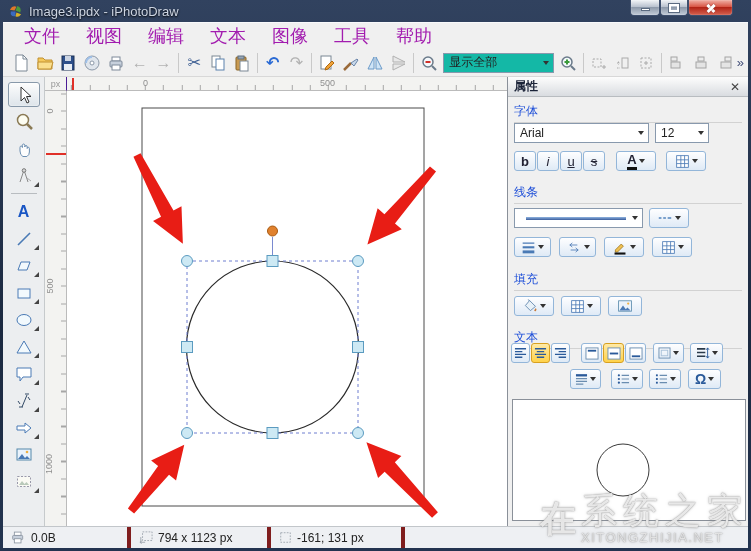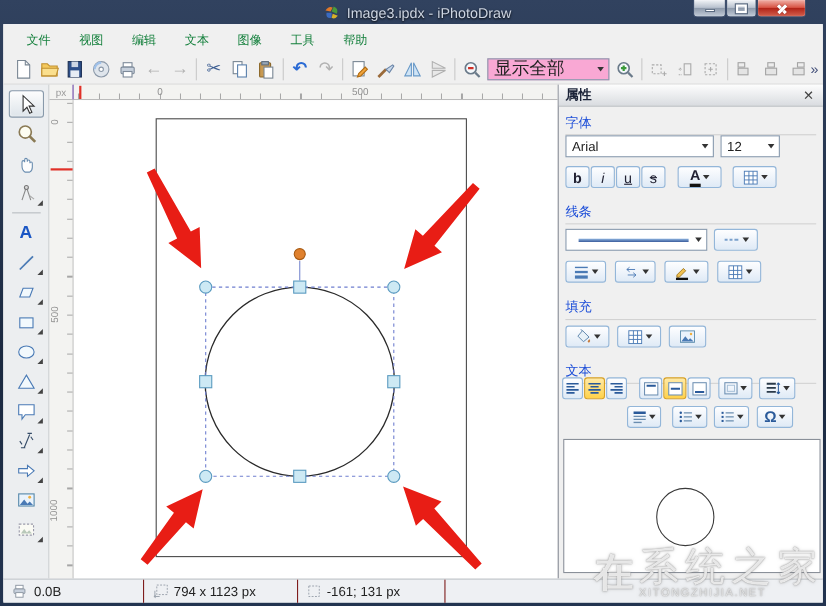--- a/index.html
+++ b/index.html
@@ -1,47 +1,47 @@
 <!DOCTYPE html>
 <html><head>
 <meta charset="utf-8">
 <style>
   * { margin:0; padding:0; box-sizing:border-box; }
   body { font-family:"Liberation Sans","DejaVu Sans",sans-serif; background:#888; }
   .window { position:relative; width:751px; height:551px; background:linear-gradient(180deg,#31425f,#1b2940 60%,#233450); overflow:hidden; }
 
   
-  .titlebar { position:absolute; left:0; top:0; width:751px; height:22px; display:flex; align-items:center;justify-content:center; }
+  .titlebar { position:absolute; left:0; top:0; width:751px; height:22px; display:flex; align-items:center; }
   .app-icon { margin:0 6px 0 8px; width:15px; height:15px; }
   .win-title { color:#cdd5e2; font-size:13px; text-shadow:0 1px 2px #000; }
   .winbtns { position:absolute; right:18px; top:0; display:flex; }
   .wbtn { height:16px; border:1px solid #3e4f6d; border-top:none; border-radius:0 0 4px 4px; display:flex; align-items:flex-start; justify-content:center; background:linear-gradient(#f2f4f7,#b9c2cf 45%,#8e9aab 50%,#c3ccd8); box-shadow:inset 0 0 1px #fff; }
   .wbtn.min { width:30px; } .wbtn.max { width:28px; }
   .wbtn.close { width:45px; background:linear-gradient(#f0b0a6,#d85545 45%,#b22417 50%,#d4614f); }
   .minbar { width:9px; height:3px; background:#fff; border:1px solid #5a6a80; margin-top:8px; }
   .maxbox { width:10px; height:8px; border:2px solid #fff; outline:1px solid #5a6a80; margin-top:4px; background:transparent; }
   .xwrap { position:relative; width:12px; height:12px; margin-top:2px; }
   .x1,.x2 { position:absolute; left:1px; top:5px; width:10px; height:2.5px; background:#fff; box-shadow:0 0 1px #7a1008; }
   .x1 { transform:rotate(45deg);} .x2 { transform:rotate(-45deg);}
 
   
   .client { position:absolute; left:3px; top:22px; width:745px; height:525px; background:#f0f0f0; border-top:1px solid #f8f9fb; }
 
   
   .menubar { position:absolute; left:0; top:0; width:745px; height:26px; display:flex; align-items:center; padding-left:8px; background:#f0f0f0; }
-  .menu-item { font-size:11px; color:#15803d; padding:4px 13px; cursor:default; }
+  .menu-item { font-size:18px; color:#a21caf; padding:4px 13px; cursor:default; }
 
   
   .toolbar { position:absolute; left:0; top:26px; width:745px; height:28px; display:flex; align-items:center; padding-left:6px; background:#f0f0f0; border-bottom:1px solid #d8d8d8; }
   .tbtn { width:24px; height:24px; display:flex; align-items:center; justify-content:center; border-radius:3px; }
   .tbtn svg { display:block; }
   .tglyph { font-size:16px; line-height:1; color:#3e5f93; }
   .tglyph.dis { color:#b2b2b2; }
   .tsep { width:1px; height:20px; background:#c9c9c9; margin:0 3px; }
-  .view-combo { width:112px; height:20px; background:#f9a8d4; border:1px solid #8899ad; display:flex; align-items:center; font-size:16px; padding-left:5px; color:#222; margin:0 2px; }
+  .view-combo { width:112px; height:20px; background:#14b8a6; border:1px solid #8899ad; display:flex; align-items:center; font-size:12px; padding-left:5px; color:#222; margin:0 2px; }
   .view-combo .caret { margin-left:auto; margin-right:4px; }
   .caret { width:0; height:0; border-left:3.5px solid transparent; border-right:3.5px solid transparent; border-top:4px solid #333; }
   .overflow { margin-left:auto; margin-right:4px; font-size:13px; color:#44507a; }
 
   
   .main { position:absolute; left:0; top:54px; width:745px; height:449px; }
 
   
   .palette { position:absolute; left:0; top:0; width:42px; height:449px; background:#eceef0; border-right:1px solid #c6cacc; display:flex; flex-direction:column; align-items:center; padding-top:4px; }
   .ptool { position:relative; width:32px; height:25px; margin:1px 0; display:flex; align-items:center; justify-content:center; border-radius:3px; }
@@ -77,29 +77,29 @@
   .bius { position:absolute; display:flex; }
   .bius .sb { width:22px; height:20px; border:1px solid #93b6d9; border-radius:3px; margin-right:1px; background:linear-gradient(#fefeff,#dfeaf6); display:flex; align-items:center; justify-content:center; font-size:13px; color:#223; }
   .sb.b { font-weight:bold; } .sb.i { font-style:italic; } .sb.u { text-decoration:underline; } .sb.s { text-decoration:line-through; }
   .fcA { font-weight:bold; font-size:13px; color:#223; border-bottom:3px solid #111; line-height:1; padding-bottom:1px; }
   .linebar { flex:1; height:3px; background:linear-gradient(#8fb4e0,#3a5c9c); margin:0 6px; }
   .omega { font-size:14px; font-weight:bold; color:#2a5a9a; }
   .preview { position:absolute; left:4px; top:322px; width:234px; height:122px; background:#fff; border:1px solid #8a9099; }
 
   
   .statusbar { position:absolute; left:0; top:503px; width:745px; height:22px; background:#eef0f3; border-top:1px solid #c2c6ca; display:flex; align-items:center; font-size:12px; color:#222; }
-  .sseg { height:100%; display:flex; align-items:center; gap:5px; padding-left:8px; border-right:1px solid #7f1d1d; }
+  .sseg { height:100%; display:flex; align-items:center; gap:5px; padding-left:8px; border-right:4px solid #7f1d1d; }
   .sseg.s1 { width:128px; } .sseg.s2 { width:140px;align-items:center; } .sseg.s3 { width:134px; }
 
   
   .watermark { position:absolute; right:2px; bottom:6px; display:flex; align-items:center; gap:5px; z-index:60; color:rgba(255,255,255,0.82); text-shadow:0 0 1px rgba(110,110,110,.9),0 0 3px rgba(130,130,130,.5); pointer-events:none; }
   .wm-logo { font-size:36px; font-weight:bold; line-height:1; }
   .wm-col { display:flex; flex-direction:column; align-items:flex-start; }
   .wm-title { font-size:36px; font-weight:normal; letter-spacing:6px; line-height:1; }
-  .wm-site { font-size:10px; letter-spacing:1.5px; margin-top:1px; color:rgba(255,255,255,0.75); }
+  .wm-site { font-size:13px; letter-spacing:1.5px; margin-top:1px; color:rgba(255,255,255,0.75); }
 </style>
 </head>
 <body>
 
 <div class="window">
 
   <div class="titlebar">
     <svg class="app-icon" viewBox="0 0 16 16">
       <path d="M2 6 Q5 1 9 3 L7 7 Z" fill="#e07828"></path>
       <path d="M10 2 Q15 4 13 9 L8 7 Z" fill="#4a9a3a"></path>

